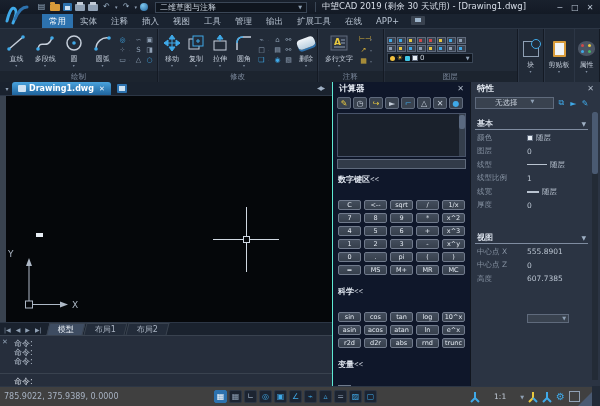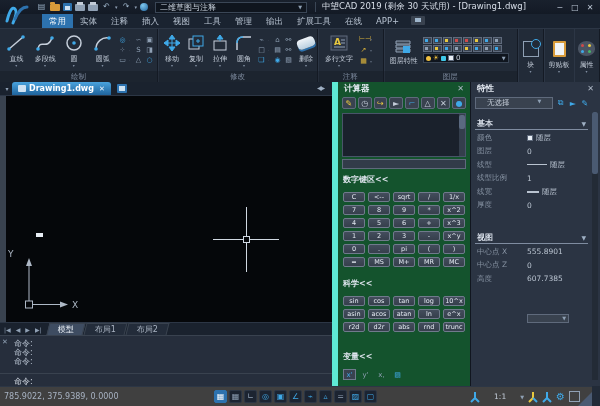--- a/index.html
+++ b/index.html
@@ -91,48 +91,48 @@
 .lnav span{font-size:6px;color:#8fa0b4;padding:0 2px;}
 .ltab{padding:0 9px;font-size:8px;line-height:12px;color:#aab4c2;transform:skewX(-14deg);background:#232c3a;border:1px solid #39424f;border-bottom:none;margin-right:1px;}
 .ltab i{display:inline-block;transform:skewX(14deg);font-style:normal;}
 .ltab.active{background:#3e4c61;color:#eef3f9;}
 .cmd{height:51px;background:#262e3c;border-top:1px solid #39424f;position:relative;padding:3px 0 0 14px;flex:none;}
 .cmdx{position:absolute;left:2px;top:2px;font-size:7px;color:#8fa0b4;}
 .cline{height:9px;line-height:9px;font-size:8px;color:#b9c4d2;}
 .cinput{position:absolute;left:0;right:0;bottom:0;height:13px;border-top:1px solid #39424f;padding:2px 0 0 14px;font-size:8px;color:#d7dee8;}
 
 
-.calc{position:absolute;left:332px;top:82px;width:138px;height:304px;background:#14532d;border-left:6px solid #5eead4;display:flex;flex-direction:column;}
+.calc{position:absolute;left:332px;top:82px;width:138px;height:304px;background:#0f172a;border-left:1px solid #5eead4;display:flex;flex-direction:column;}
 .phead{height:13px;display:flex;align-items:center;padding:0 6px;font-size:8.5px;font-weight:bold;color:#e3e9f1;flex:none;}
 .phead .px{margin-left:auto;font-size:8px;color:#aeb8c6;font-weight:normal;}
 .ctools{display:flex;gap:2px;padding:2px 4px;flex:none;}
 .ctb{width:14px;height:12px;background:#39424f;border:1px solid #5f6a7c;border-radius:2px;display:flex;align-items:center;justify-content:center;font-size:8px;color:#c3ccd8;}
 .ctb.y{color:#e8c83f;}.ctb.b{color:#3fa9e8;}
 .cdisp{margin:2px 4px;height:44px;background:#1a212c;border:1px solid #49546a;position:relative;flex:none;}
 .vscroll{position:absolute;right:0;top:0;bottom:0;width:6px;background:#343e4c;}
 .vthumb{position:absolute;right:0;top:1px;width:6px;height:14px;background:#5a6980;border-radius:2px;}
 .cinputline{margin:0 4px 3px;height:10px;background:#323b49;border:1px solid #5f6a7c;flex:none;}
-.csec{padding:2px 5px 6px;font-size:8px;font-weight:bold;color:#dfe5ee;flex:none;}
+.csec{padding:2px 5px 14px;font-size:8px;font-weight:bold;color:#dfe5ee;flex:none;font-family:Liberation Serif, serif;}
 .ckeys{display:grid;grid-template-columns:repeat(5,1fr);gap:3px;padding:1px 5px;flex:none;}
 .ckey{height:10px;background:linear-gradient(#434d5c,#363f4c);border:1px solid #707a8c;border-radius:2px;color:#e3e9f1;font-size:6.5px;line-height:8px;text-align:center;font-family:"DejaVu Sans","Liberation Sans",sans-serif;padding:0;}
 .vtools{display:flex;gap:3px;padding:1px 5px;align-items:center;flex:none;}
 .vtb{width:13px;height:11px;display:flex;align-items:center;justify-content:center;font-size:7px;color:#8fa0b4;}
 .vtb.sel{background:#39424f;border:1px solid #6f7a8c;color:#3fa9e8;}
 .vtb.pane{color:#3fa9e8;}
 .vtree{margin:1px 4px 4px;flex:1;background:#242c37;border:1px solid #1a2029;position:relative;padding:2px 8px 0 3px;}
 .trow{display:flex;align-items:center;gap:3px;height:10px;font-size:7.5px;color:#c3ccd8;}
 .texp{font-size:6px;color:#8fa0b4;}
 .tfold{width:8px;height:6px;background:#d79b3a;border-radius:1px;}
 .tkey{color:#3fa9e8;font-weight:bold;font-style:italic;margin-left:12px;}
 .autohide{position:absolute;left:317px;top:84px;font-size:6px;color:#9fb0c4;letter-spacing:-1px;z-index:5;}
 
 
 .props{position:absolute;left:470px;top:82px;width:130px;height:304px;background:#2b3443;border-left:1px solid #11161f;display:flex;flex-direction:column;}
 .ptools{display:flex;gap:2px;padding:2px 10px 2px 4px;align-items:center;flex:none;}
-.psel{width:88px;height:12px;background:#39424f;border:1px solid #5f6a7c;display:flex;align-items:flex-start;padding:0 11px;font-size:7.5px;color:#ccd4df;}
+.psel{width:88px;height:12px;background:#39424f;border:1px solid #5f6a7c;display:flex;align-items:flex-start;padding:0 19px;font-size:7.5px;color:#ccd4df;}
 .psel .dd{margin-left:auto;font-size:5px;color:#8fa0b4;}
 .ptb{width:12px;height:12px;display:flex;align-items:center;justify-content:center;font-size:8px;color:#3fa9e8;}
 .psec{display:flex;align-items:center;height:13px;margin:0 12px 1px 4px;padding:0 2px;font-size:8px;font-weight:bold;color:#d6dde7;border-bottom:1px solid #7f8ca0;flex:none;}
 .psec .dd{margin-left:auto;font-size:6px;color:#9fb0c4;}
 .prow{display:flex;align-items:center;height:13.5px;padding:0 12px 0 6px;flex:none;}
 .plabel{width:50px;font-size:7.5px;color:#8793a3;white-space:nowrap;}
 .pval{font-size:7.5px;color:#b9c3d0;display:flex;align-items:center;gap:3px;white-space:nowrap;}
 .sw{width:6px;height:6px;background:#e8eef5;border:1px solid #5f6a7c;display:inline-block;}
 .dash{display:inline-block;width:20px;border-top:1px solid #b9c3d0;}
 .dash.thick{width:12px;border-top-width:2px;}
@@ -376,29 +376,20 @@
               <span class="mg">▦</span>
               <span class="mdot">▾</span>
             </div>
         </div>
       </div>
       <div class="rlabel">注释</div>
     </div>
 
     <div class="rpanel" style="width:137px;">
       <div class="rbody">
-        <div class="btool" style="width:34px">
-          <span class="bticon">
-            <svg width="22" height="20">
-                <path d="M3 6 h14 v3 h-14 z M3 10 h14 v3 h-14 z M3 14 h14 v3 h-14 z" stroke="#8fa0b4" fill="#39424f"></path>
-                <rect x="10" y="11" width="7" height="7" fill="#3fa9e8"></rect>
-              </svg>
-            </span>
-          <span class="btlabel">图层特性</span>
-        </div>
         <div class="lgridwrap">
           <div class="lgrid">
               <span class="lg"></span>
               <span class="lg"></span>
               <span class="lg y"></span>
               <span class="lg r"></span>
               <span class="lg r"></span>
               <span class="lg y"></span>
               <span class="lg"></span>
               <span class="lg c"></span>
@@ -582,21 +573,21 @@
       <button class="ckey">atan</button>
       <button class="ckey">ln</button>
       <button class="ckey">e^x</button>
       <button class="ckey">r2d</button>
       <button class="ckey">d2r</button>
       <button class="ckey">abs</button>
       <button class="ckey">rnd</button>
       <button class="ckey">trunc</button>
     </div>
 
-    <div class="csec" style="margin-top:16px">变量&lt;&lt;</div>
+    <div class="csec" style="margin-top:8px">变量&lt;&lt;</div>
     <div class="vtools">
       <span class="vtb sel">x'</span>
       <span class="vtb">y'</span>
       <span class="vtb">x,</span>
       <span class="vtb pane">▨</span>
     </div>
   </div>
 
   <div class="props">
     <div class="phead">

